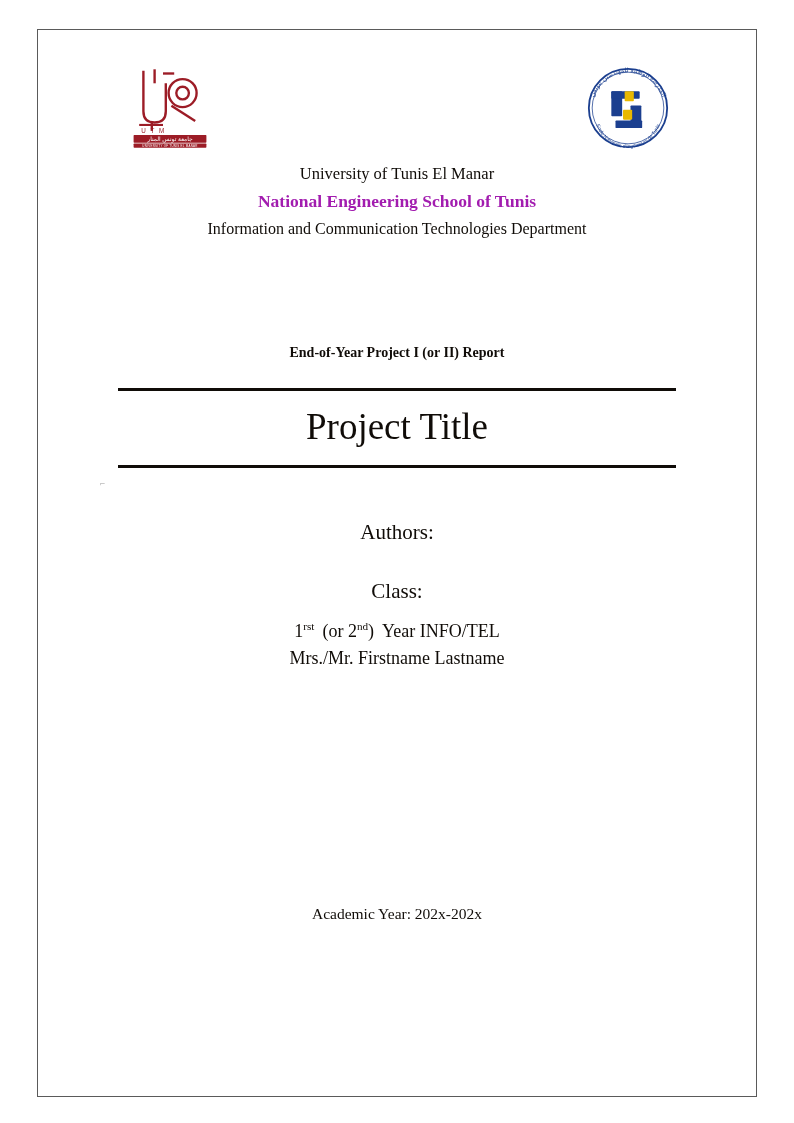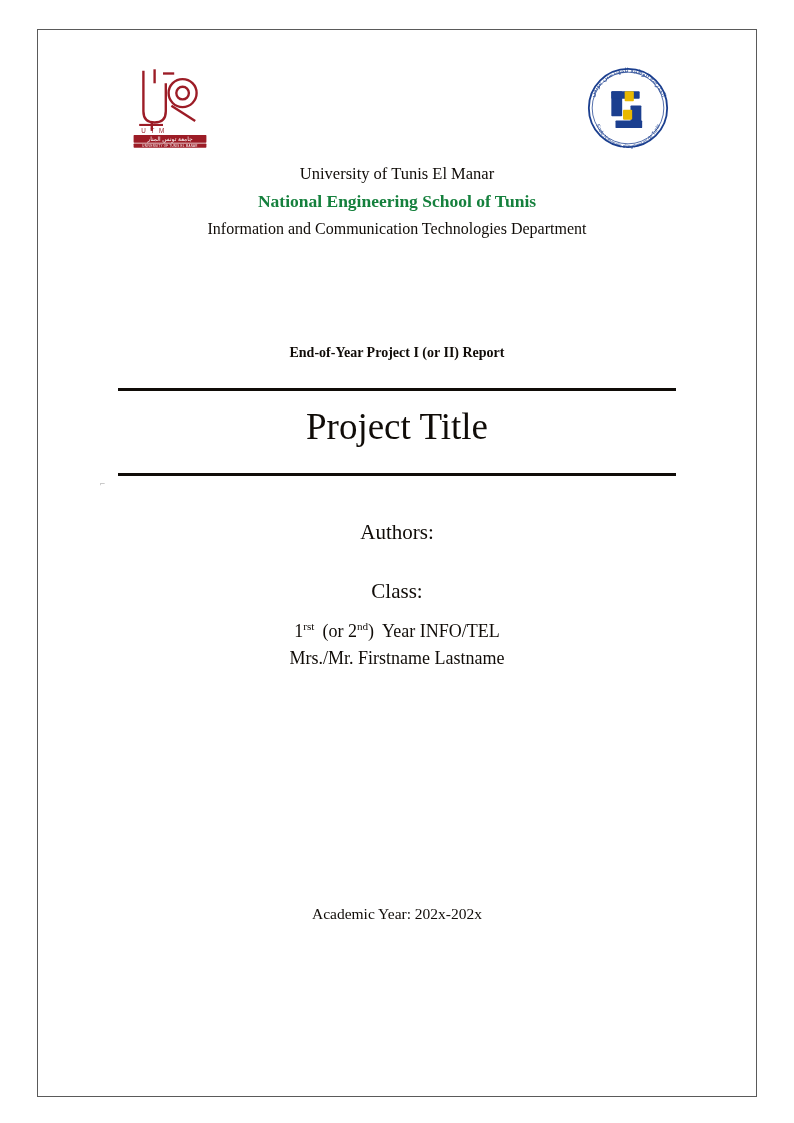--- a/index.html
+++ b/index.html
@@ -61,21 +61,21 @@
   }
   .univ-line {
     font-size: 16.5px;
     line-height: 27px;
     color: #100c08;
   }
   .school-line {
     font-size: 17.5px;
     font-weight: bold;
     line-height: 28px;
-    color: #15803d;
+    color: #a21caf;
   }
   .dept-line {
     font-size: 16px;
     line-height: 27px;
     color: #100c08;
   }
 
   
   .report-type {
     position: absolute;
@@ -97,21 +97,21 @@
     text-align: center;
   }
   .rule {
     height: 3px;
     background: #100c08;
     width: 100%;
   }
   .project-title {
     font-size: 37px;
     line-height: 68px;
-    padding: 2px 0 12px 0;
+    padding: 2px 0 4px 0;
     color: #100c08;
     font-family: "Liberation Serif", serif;
   }
 
   
   .meta {
     position: absolute;
     left: 0;
     top: 490px;
     width: 718px;

